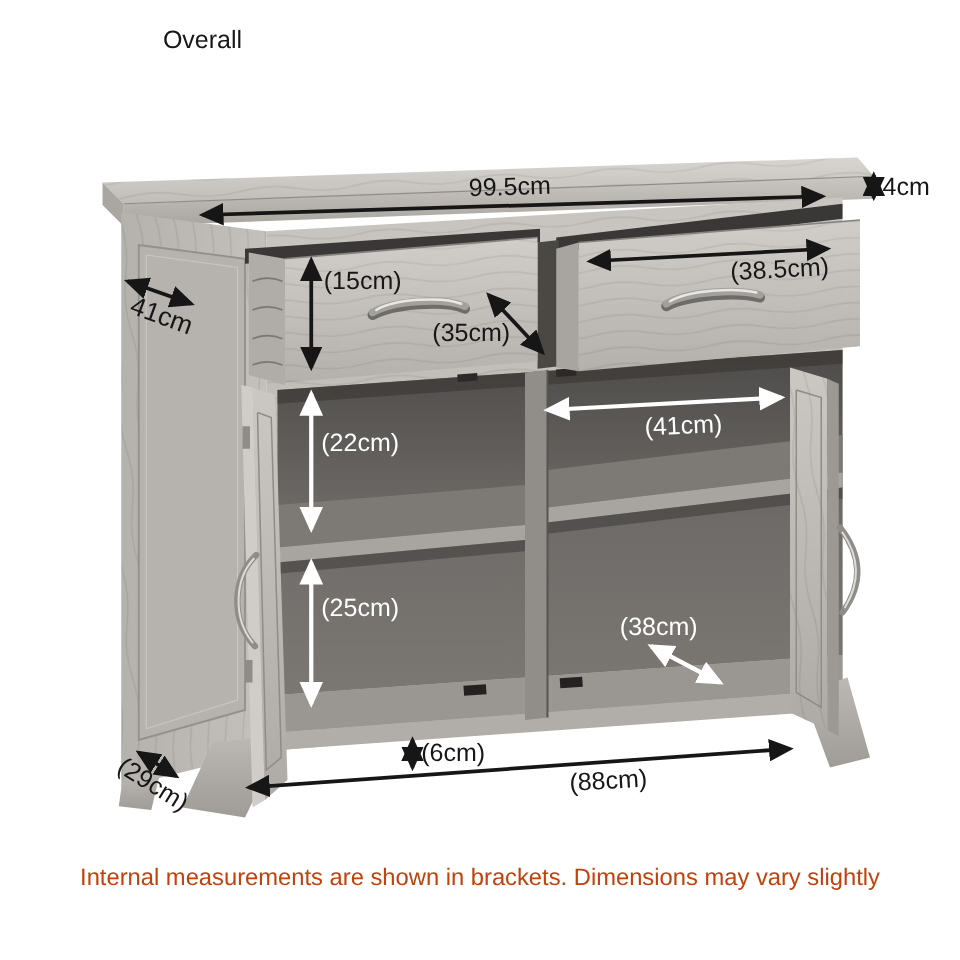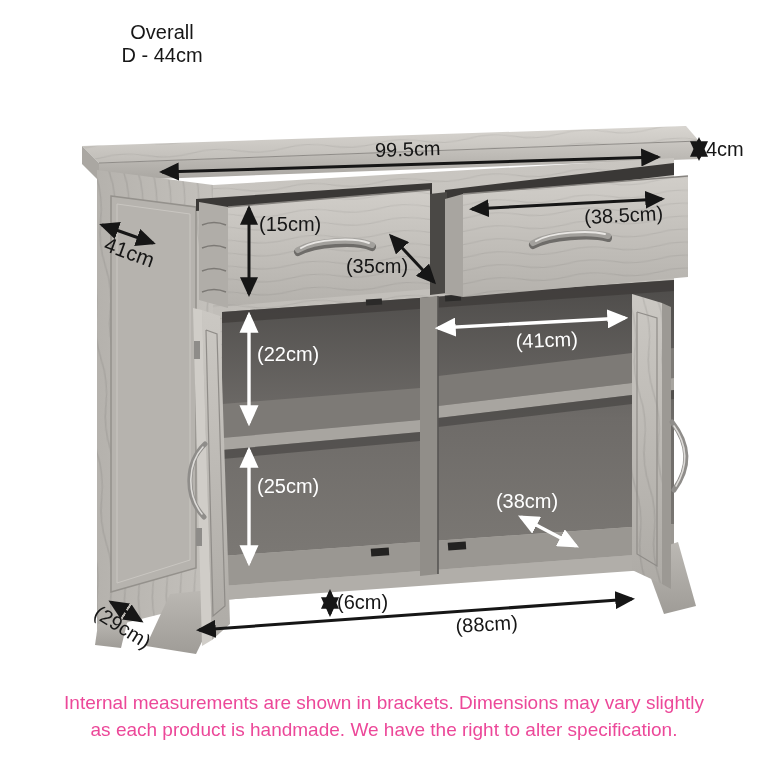--- a/index.html
+++ b/index.html
@@ -1,34 +1,33 @@
 <!DOCTYPE html>
 <html><head>
 <meta charset="utf-8">
 <style>
   html,body{margin:0;padding:0;background:#ffffff;}
   .page{position:relative;width:768px;height:768px;background:#ffffff;overflow:hidden;
         font-family:"Liberation Sans",sans-serif;color:#1c1c1c;}
   .overall{position:absolute;left:72px;top:21px;width:180px;text-align:center;
            font-size:20px;line-height:23px;font-weight:400;color:#171717;}
   .footer{position:absolute;left:0;top:689px;width:768px;text-align:center;
-          font-size:19px;line-height:27px;color:#ec4899;}
+          font-size:19px;line-height:27px;color:#c2410c;}
   svg{position:absolute;left:0;top:0;}
   svg text{font-family:"Liberation Sans",sans-serif;}
   .dim-black{fill:#161616;font-size:20px;}
   .dim-white{fill:#ffffff;font-size:20px;}
 </style>
 </head>
 <body>
 
 <div class="page">
 
   <div class="overall">
     <div>Overall</div>
-    <div>D - 44cm</div>
   </div>
 
   <svg width="768" height="768" viewBox="0 0 768 768">
     <defs>
       <linearGradient id="gSlabTop" x1="0" y1="0" x2="0" y2="1">
         <stop offset="0" stop-color="#d8d5d0"></stop>
           <stop offset="1" stop-color="#c0bdb8"></stop>
       </linearGradient>
       <linearGradient id="gSlabFront" x1="0" y1="0" x2="0" y2="1">
         <stop offset="0" stop-color="#cac7c2"></stop>
@@ -214,15 +213,14 @@
 
       <g>
         <line x1="111" y1="602" x2="141" y2="621" stroke="#161616" marker-start="url(#ahB)" marker-end="url(#ahB)"></line>
         <text class="dim-black" x="119" y="633" text-anchor="middle" transform="rotate(32 119 633)">(29cm)</text>
       </g>
     </g>
   </svg>
 
   <div class="footer">
     <div>Internal measurements are shown in brackets. Dimensions may vary slightly</div>
-    <div>as each product is handmade. We have the right to alter specification.</div>
   </div>
 </div>
 
 </body></html>

